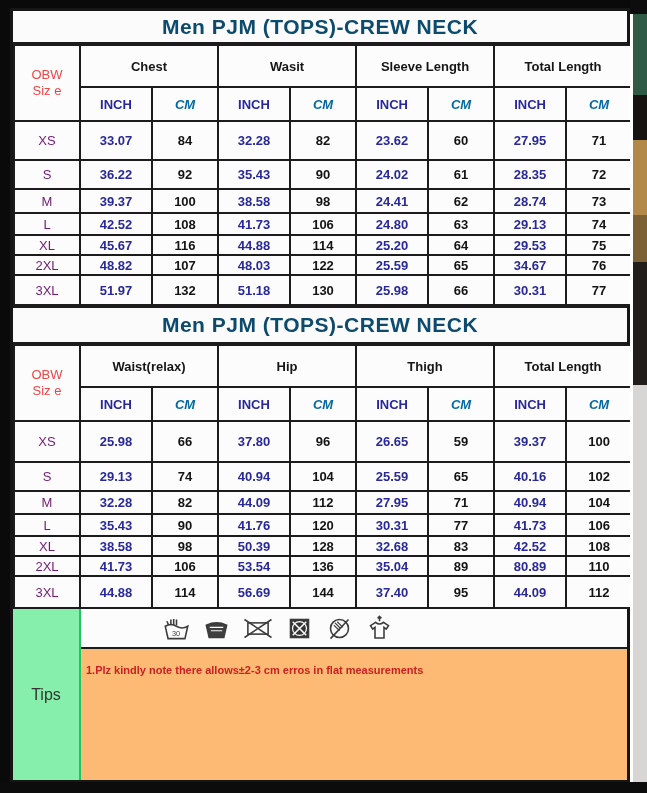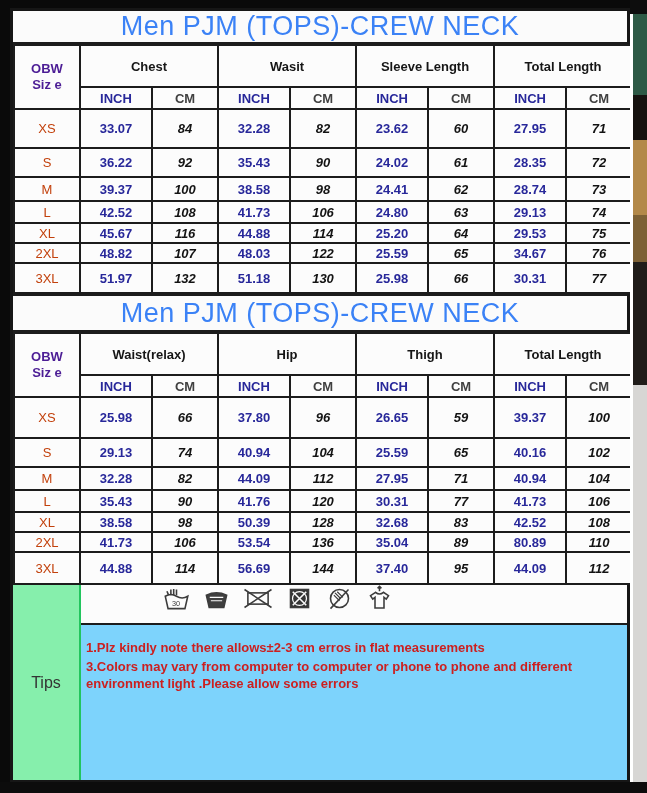--- a/index.html
+++ b/index.html
@@ -21,42 +21,42 @@
   .bottom-bar{position:absolute;left:0;bottom:0;width:647px;height:11px;background:#0c0c0c;z-index:5;}
 
   
   .panel{
     position:absolute;left:10px;top:8px;width:620px;height:775px;
     background:#fbfbfb;border:3px solid #161616;box-sizing:border-box;
     display:flex;flex-direction:column;
   }
   .title-row{
     border-bottom:2px solid #1c1c1c;display:flex;align-items:center;justify-content:center;
-    font-weight:normal;font-size:27px;color:#3b82f6;letter-spacing:0.5px;flex:0 0 auto;
+    font-weight:bold;font-size:21px;color:#0c4a6e;letter-spacing:0.5px;flex:0 0 auto;
   }
   .title-1{height:31px;}
   .title-2{height:34px;border-top:2px solid #1c1c1c;}
 
   table.size-table{border-collapse:collapse;table-layout:fixed;width:100%;flex:0 0 auto;}
   table.size-table col.c-size{width:66px;}
   table.size-table col.c-inch{width:72px;}
   table.size-table col.c-cm{width:66px;}
   table.size-table th, table.size-table td{
     border:2px solid #1c1c1c;text-align:center;vertical-align:middle;padding:0;
     font-size:13px;background:#fcfcfc;
   }
   tr.group-row{height:42px;}
-  tr.unit-row{height:22px;}
-  th.size-head{font-weight:bold;color:#4c1d95;font-size:14px;line-height:1.25;}
+  tr.unit-row{height:34px;}
+  th.size-head{font-weight:normal;color:#ef4444;font-size:14px;line-height:1.25;}
   th.group-head{font-weight:bold;color:#161616;font-size:14.5px;}
   th.unit-inch{font-weight:bold;color:#28289a;font-size:13.5px;}
-  th.unit-cm{font-weight:bold;color:#404040;font-size:13.5px;}
-  td.size-cell{color:#c2410c;font-size:13px;background:#fbfbfb;}
+  th.unit-cm{font-weight:bold;color:#0369a1;font-size:13.5px;font-style:italic;}
+  td.size-cell{color:#701a75;font-size:13px;background:#fbfbfb;}
   td.inch-cell{font-weight:bold;color:#28289a;}
-  td.cm-cell{font-weight:bold;color:#131313;font-style:italic;}
+  td.cm-cell{font-weight:bold;color:#131313;}
   #t1 tbody tr:nth-child(1){height:39px;}
   #t1 tbody tr:nth-child(2){height:29px;}
   #t1 tbody tr:nth-child(3){height:24px;}
   #t1 tbody tr:nth-child(4){height:22px;}
   #t1 tbody tr:nth-child(5){height:20px;}
   #t1 tbody tr:nth-child(6){height:20px;}
   #t1 tbody tr:nth-child(7){height:30px;}
   #t2 tbody tr:nth-child(1){height:41px;}
   #t2 tbody tr:nth-child(2){height:29px;}
   #t2 tbody tr:nth-child(3){height:23px;}
@@ -68,26 +68,26 @@
   
   .bottom-section{flex:1 1 auto;display:flex;min-height:0;}
   .tips-label-cell{
     width:66px;flex:0 0 66px;border-right:2px solid #22c55e;
     display:flex;align-items:center;justify-content:center;
     color:#333;font-size:16px;background:#86efac;
   }
   .bottom-right{flex:1;display:flex;flex-direction:column;min-width:0;}
   .care-row{
     height:38px;flex:0 0 38px;border-bottom:2px solid #1c1c1c;
-    display:flex;align-items:flex-start;gap:13px;padding-left:82px;background:#fcfcfc;
+    display:flex;align-items:center;gap:13px;padding-left:82px;background:#fcfcfc;
   }
   .care-row svg{display:block;}
   .tips-text{
-    flex:1;padding:14px 6px 4px 5px;background:#7dd3fc;
-    color:#cc1f1f;font-weight:bold;font-size:13px;line-height:1.35;
+    flex:1;padding:14px 6px 4px 5px;background:#fdba74;
+    color:#cc1f1f;font-weight:bold;font-size:11px;line-height:1.35;
   }
   .tips-text p{margin:0 0 1px 0;}
 </style>
 </head>
 <body>
 
 <div class="screen">
 
   <div class="panel">
 
@@ -366,21 +366,20 @@
           <span>
             <svg width="27" height="27" viewBox="0 0 24 24" fill="none" stroke="#3c3c3c" stroke-width="1.4">
               <path d="M8.5 6.5 L4 9.5 L6 12.5 L8 11 V20.5 H16 V11 L18 12.5 L20 9.5 L15.5 6.5 Q12 9.5 8.5 6.5 Z"></path>
               <path d="M12 5.5 V1.5 M10.3 3 L12 1.3 L13.7 3"></path>
             </svg>
           </span>
         </div>
 
         <div class="tips-text">
           <p>1.Plz kindly note there allows±2-3 cm erros in flat  measurements</p>
-          <p>3.Colors may  vary from computer to computer or phone to phone and different environment light .Please allow some errors</p>
         </div>
 
       </div>
     </div>
 
   </div>
 
   <div class="photo-strip">
     <div class="seg seg-top"></div>
     <div class="seg seg-green"></div>

